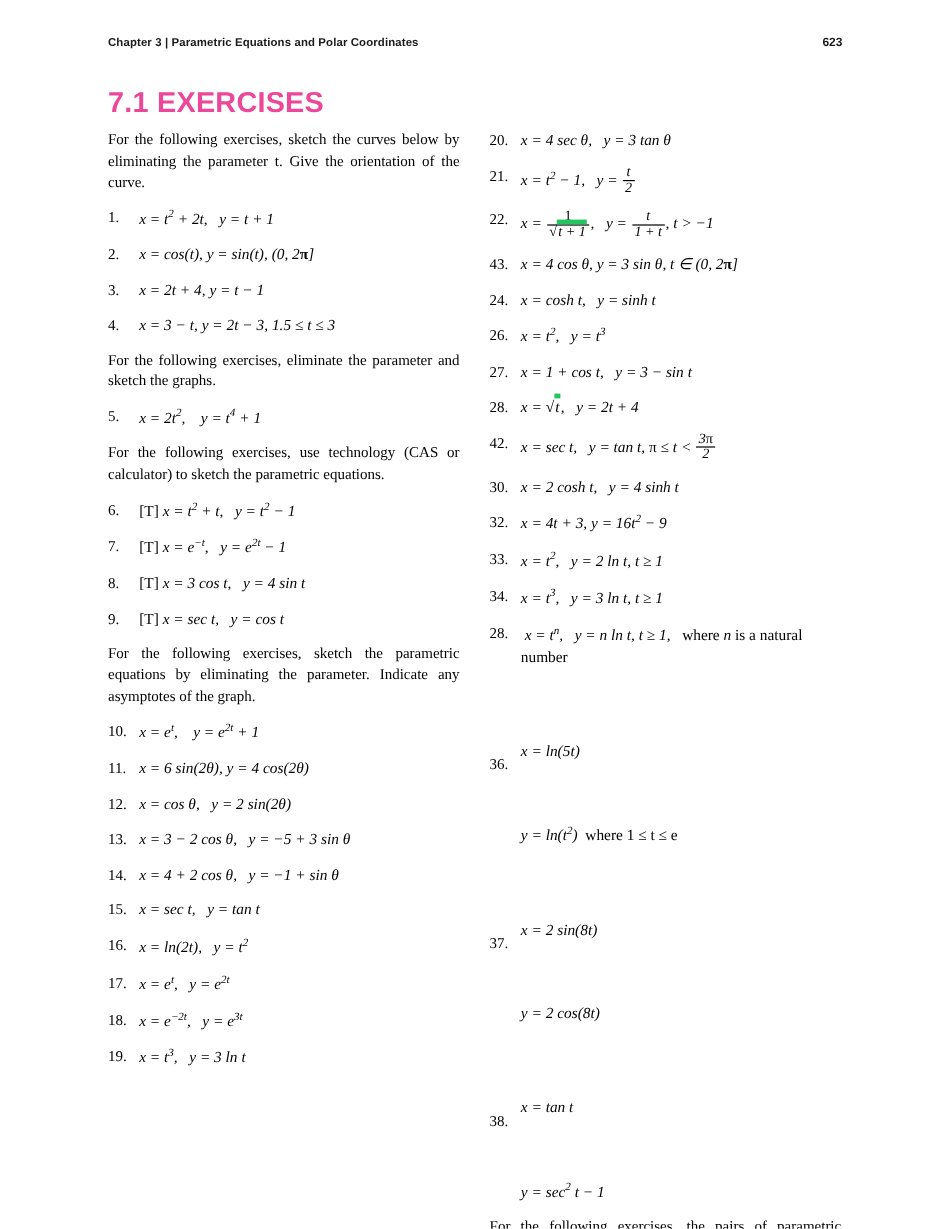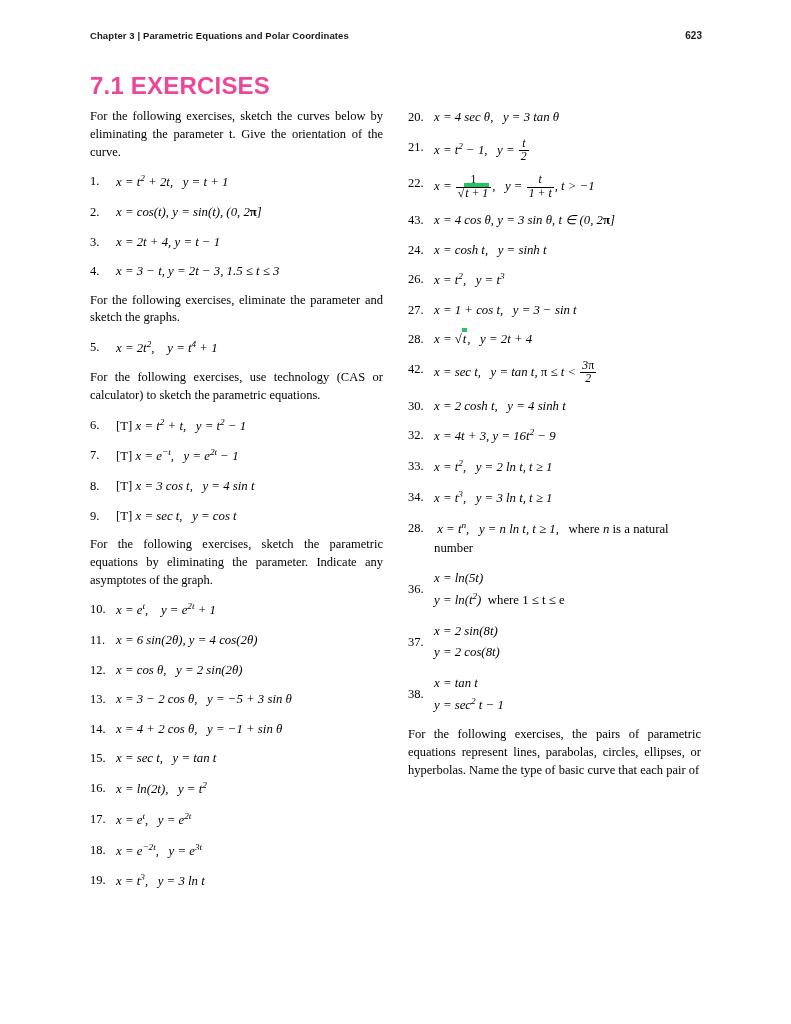--- a/index.html
+++ b/index.html
@@ -113,21 +113,21 @@
     border-top: 4px solid #22c55e;
     padding: 0 1px;
     font-style: italic;
   }
 
   .stack {
     display: inline-block;
     vertical-align: middle;
     line-height: 1.6;
   }
-  .stack .ln { display: block; }
+  .stack .ln { display: block; margin-top: 48px; }
 
   .item.two-line .num {
     display: flex;
     align-items: center;
   }
   .item.two-line { align-items: center; }
 
   .cond { font-style: normal; }
 </style>
 </head>

